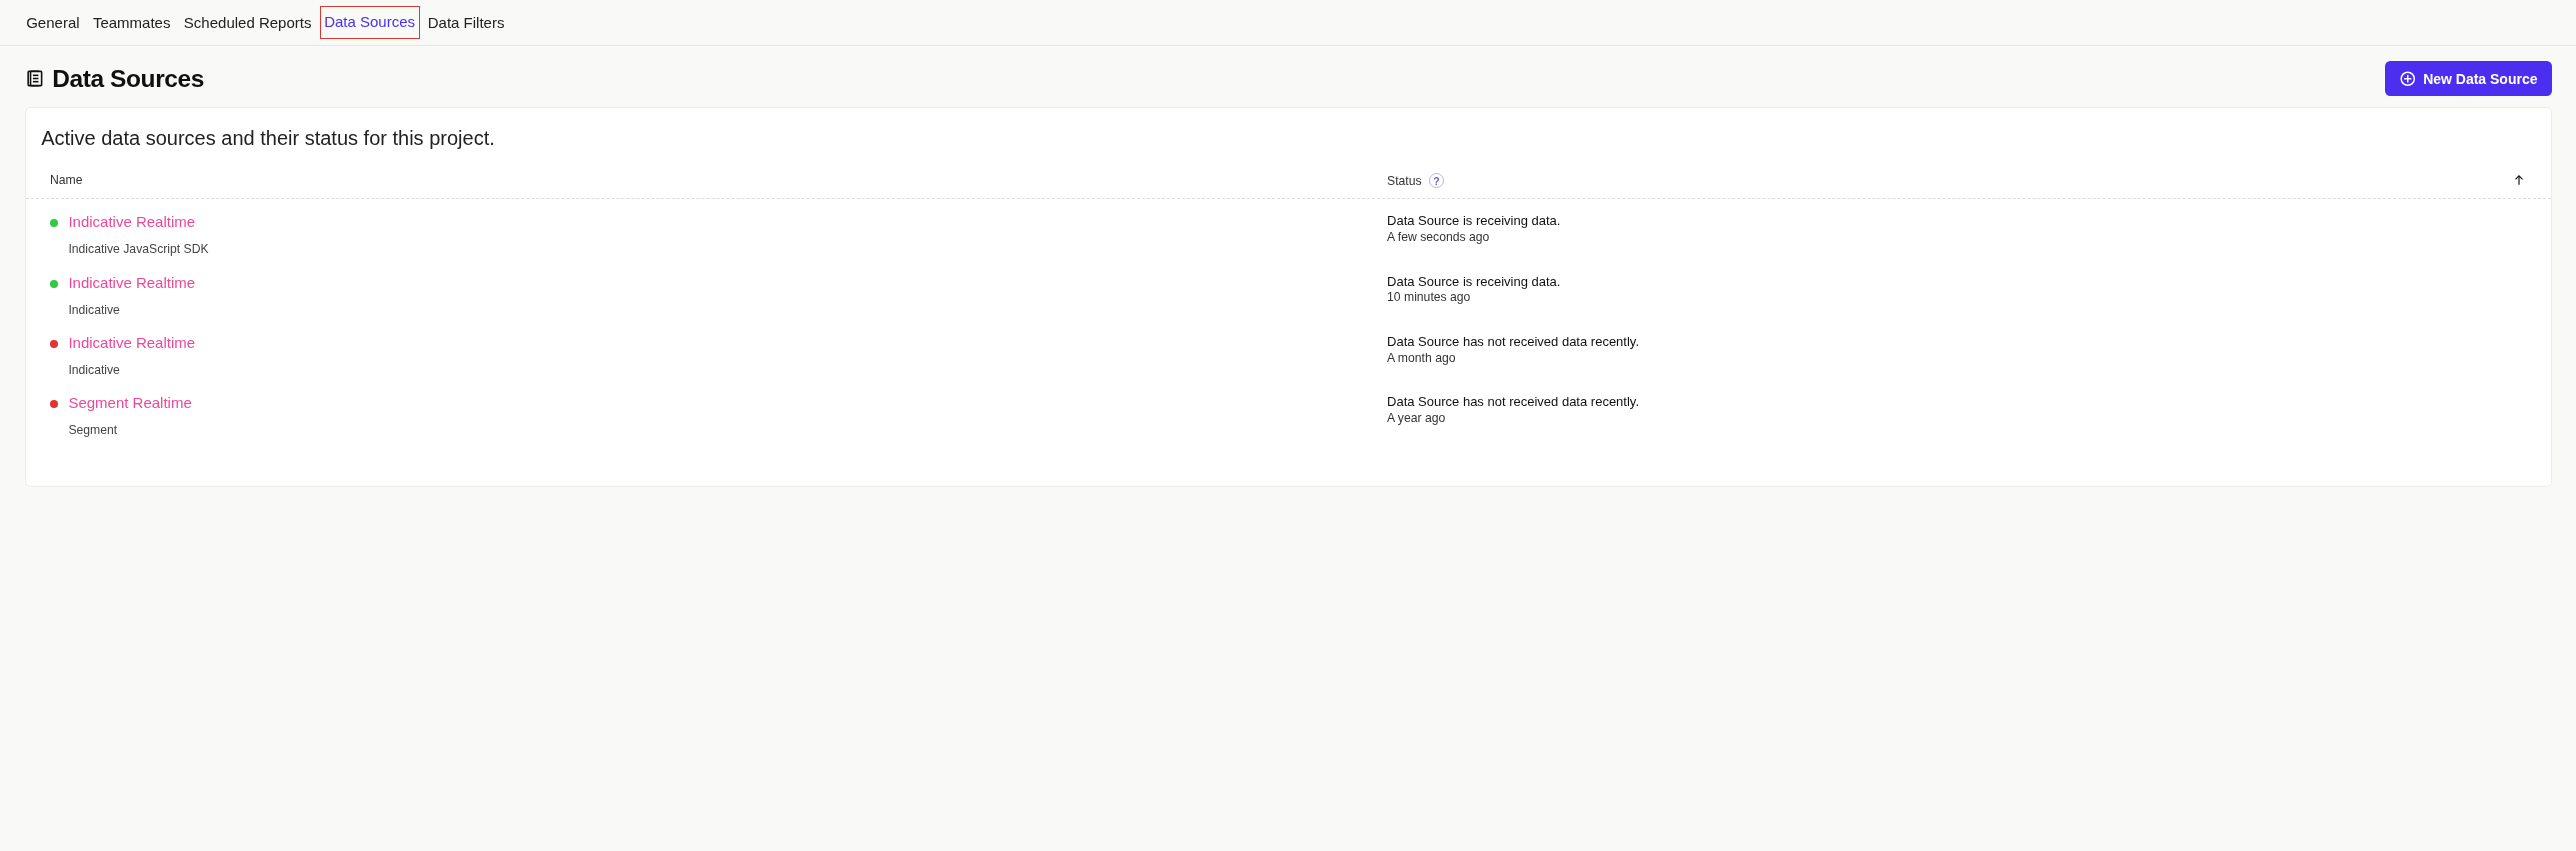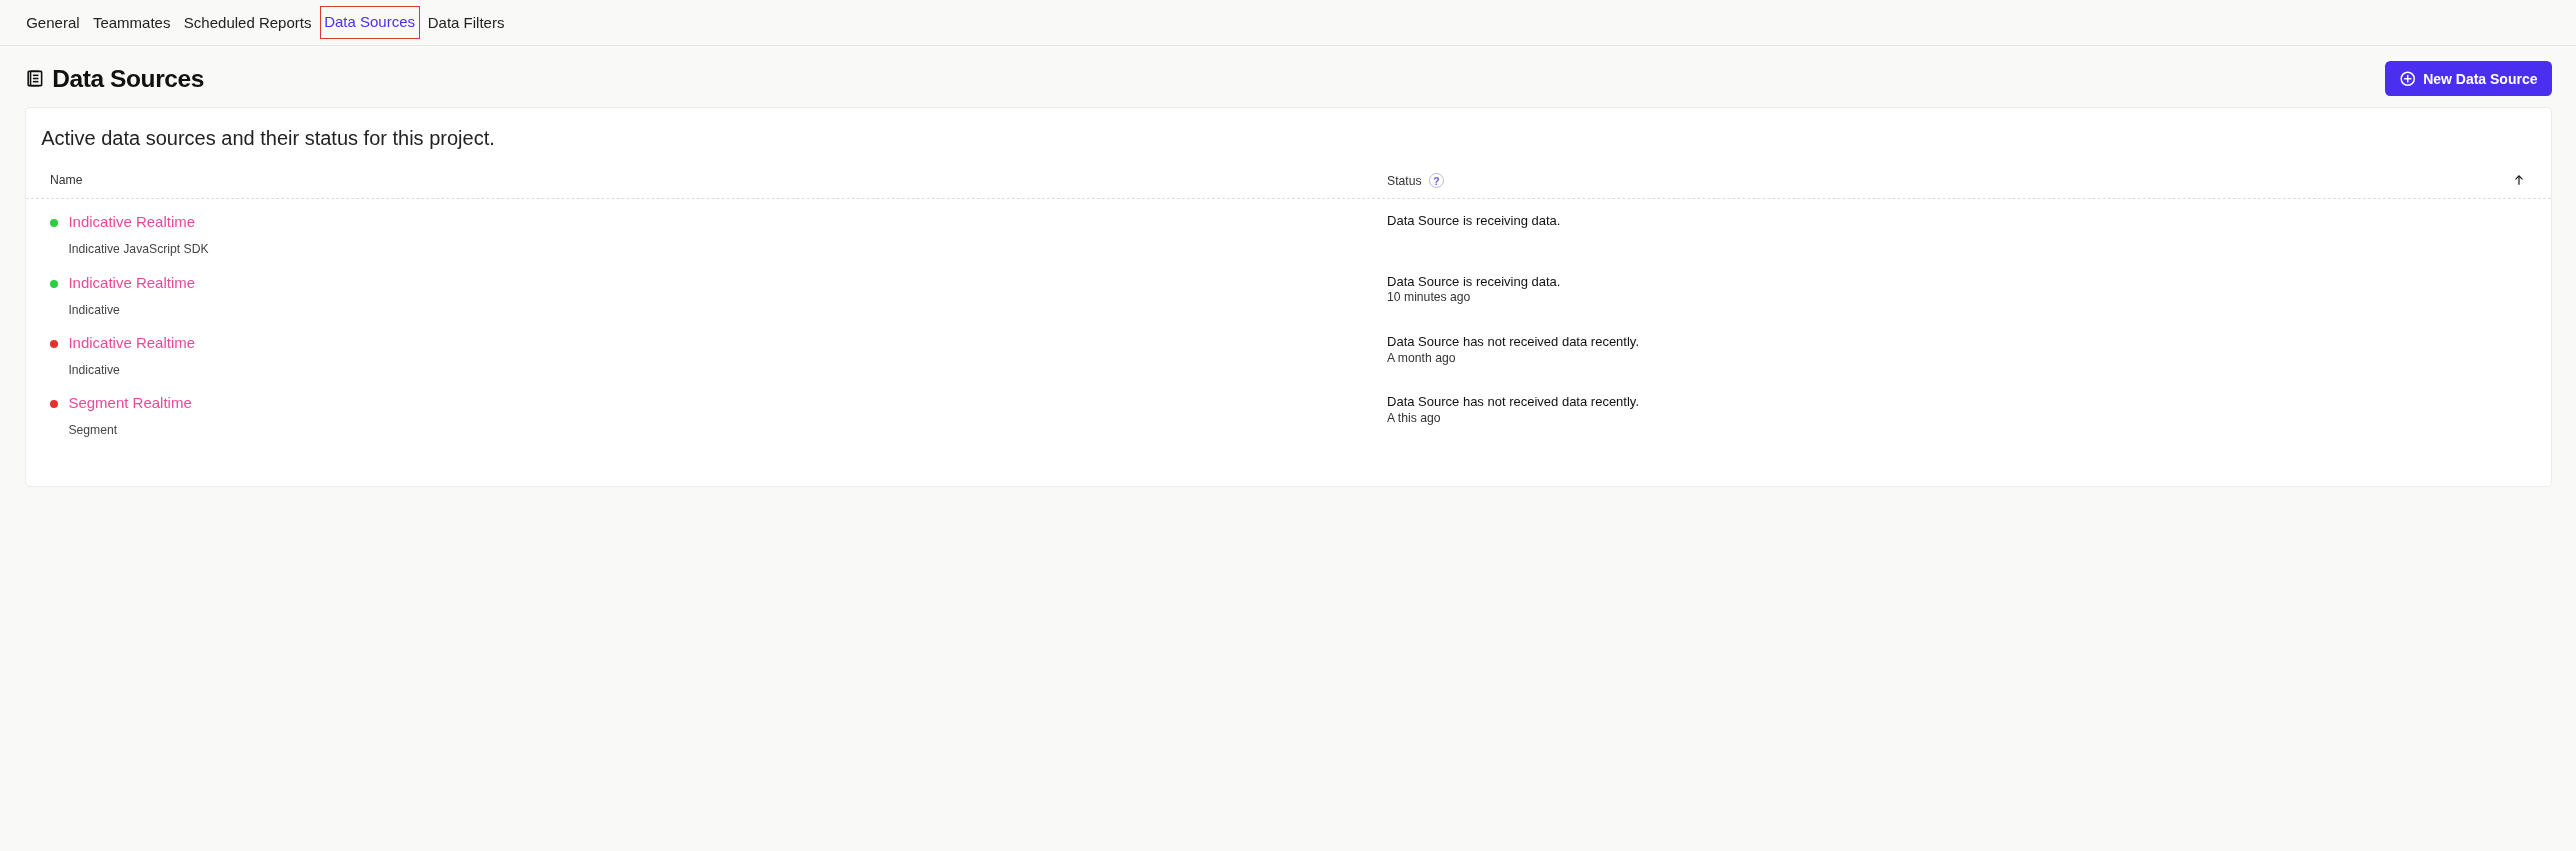--- a/index.html
+++ b/index.html
@@ -206,20 +206,21 @@
       <div class="row">
         <div class="row-name-cell">
           <div class="dot green"></div>
           <div>
             <div class="row-name">Indicative Realtime</div>
             <div class="row-sub">Indicative JavaScript SDK</div>
           </div>
         </div>
         <div class="row-status-cell">
           <div class="status-text">Data Source is receiving data.</div>
+          <div class="status-time">A few seconds ago</div>
         </div>
       </div>
       <div class="row">
         <div class="row-name-cell">
           <div class="dot green"></div>
           <div>
             <div class="row-name">Indicative Realtime</div>
             <div class="row-sub">Indicative</div>
           </div>
         </div>
@@ -244,18 +245,18 @@
       <div class="row">
         <div class="row-name-cell">
           <div class="dot red"></div>
           <div>
             <div class="row-name">Segment Realtime</div>
             <div class="row-sub">Segment</div>
           </div>
         </div>
         <div class="row-status-cell">
           <div class="status-text">Data Source has not received data recently.</div>
-          <div class="status-time">A this ago</div>
+          <div class="status-time">A year ago</div>
         </div>
       </div>
     </div>
 </div>
 
 
 </body></html>

